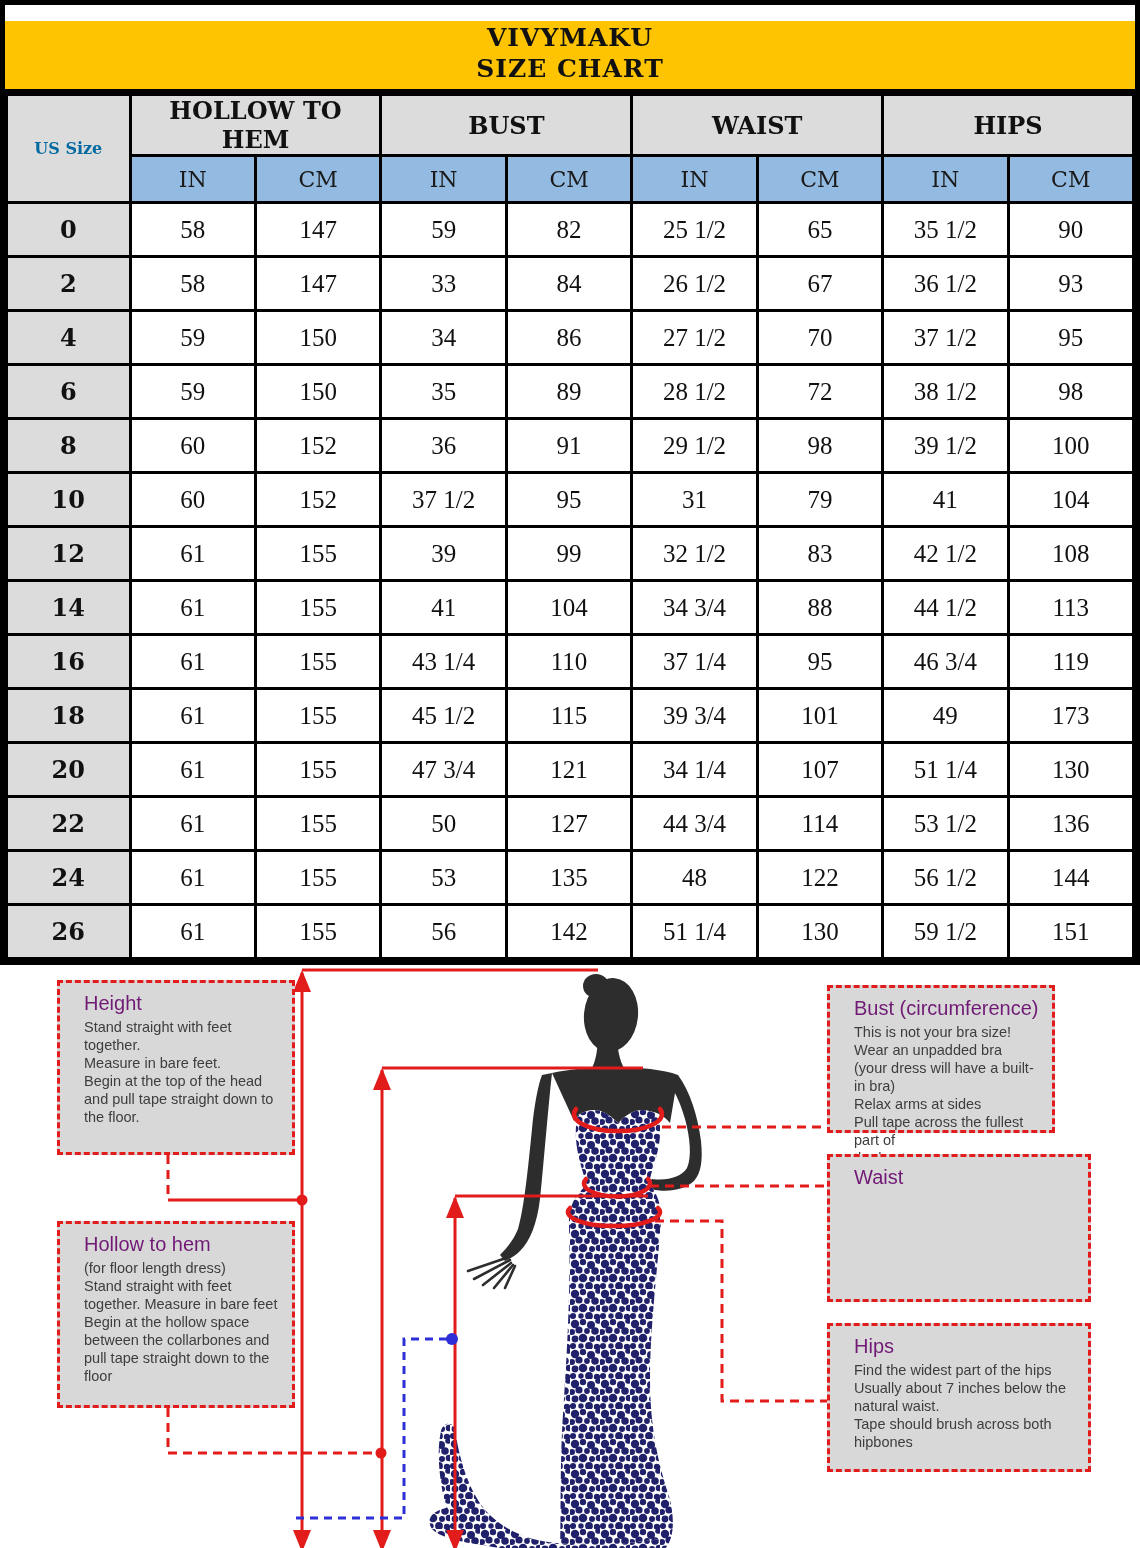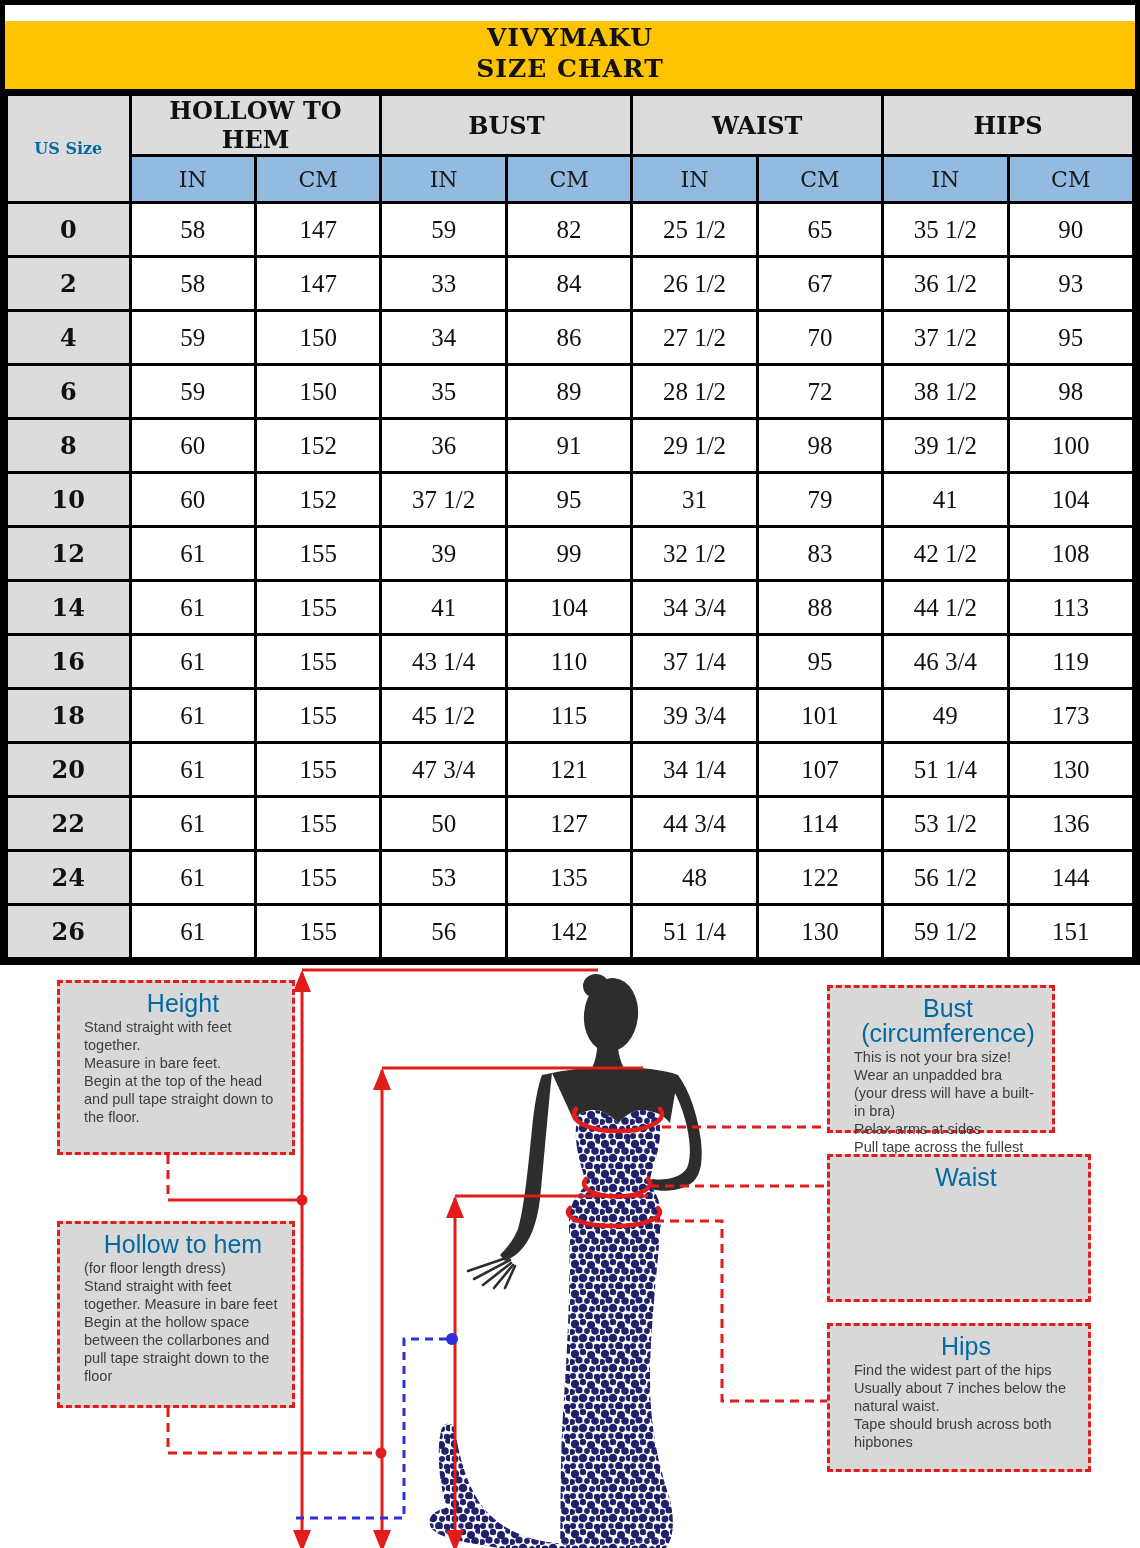--- a/index.html
+++ b/index.html
@@ -23,21 +23,21 @@
   table.size-table td{font-family:"Liberation Serif",serif;font-size:25px;color:#111;
                height:51px;background:#fff;}
   table.size-table td.size-col{background:#DCDCDC;font-weight:bold;font-size:24px;
                font-family:"DejaVu Serif",serif;}
   
   .diagram{position:relative;width:1140px;height:612px;}
   .diagram svg{position:absolute;left:0;top:0;}
   .gbox{position:absolute;background:#D8D8D8;box-sizing:border-box;
         border:3px dashed #E21B1B;padding:8px 10px 6px 24px;color:#3d3d3d;}
   .gbox.blue{border-color:#2F2FD8;}
-  .box-title{font-size:25px;line-height:25px;margin-bottom:2px;color:#0369a1;text-align:center;}
+  .box-title{font-size:20px;line-height:25px;margin-bottom:2px;color:#701a75;}
   .box-subtitle{font-size:14.5px;line-height:18px;}
   .box-body{font-size:14.5px;line-height:18px;white-space:pre-line;}
   .len-line{font-size:16.5px;line-height:21px;}
   #box-height{left:57px;top:15px;width:238px;height:175px;}
   #box-hollow{left:57px;top:256px;width:238px;height:187px;}
   #box-length{left:57px;top:504px;width:238px;height:79px;padding-top:16px;}
   #box-bust{left:827px;top:20px;width:228px;height:148px;}
   #box-waist{left:827px;top:189px;width:264px;height:148px;}
   #box-hips{left:827px;top:358px;width:264px;height:149px;}
 </style>

